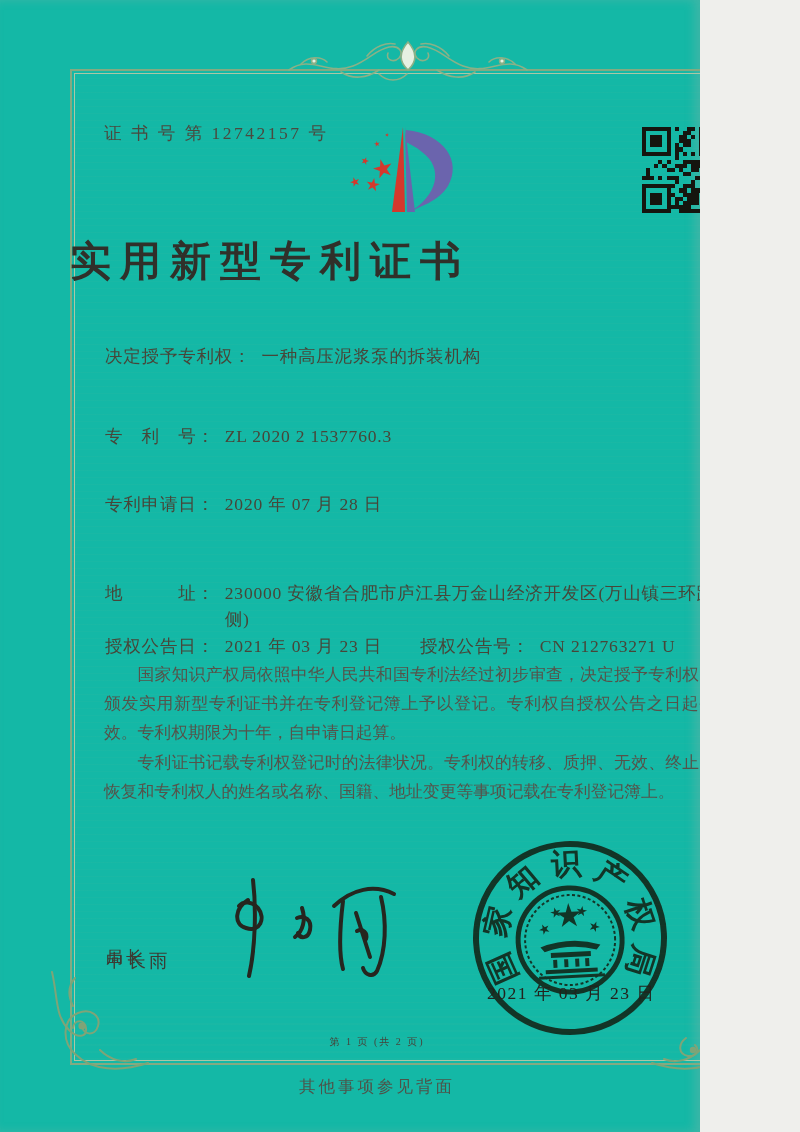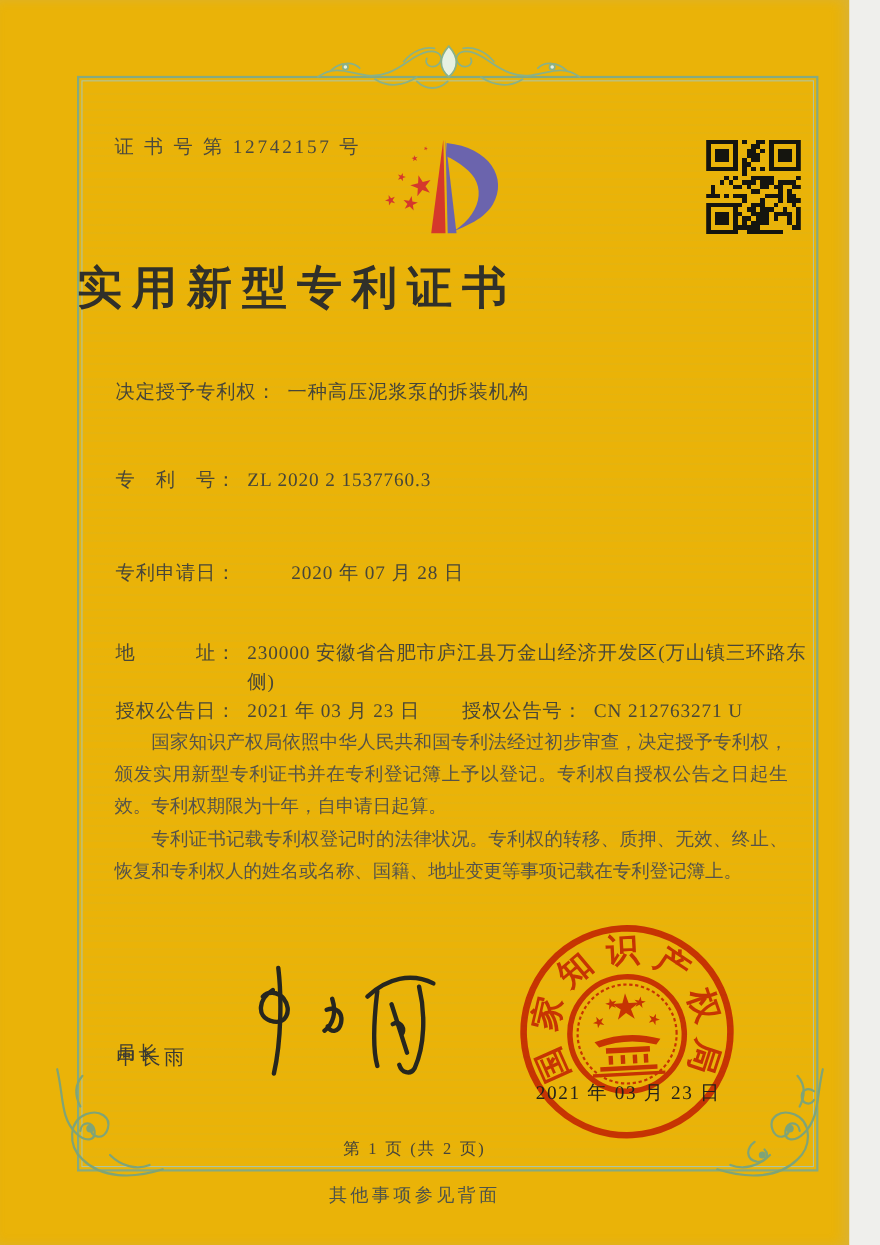--- a/index.html
+++ b/index.html
@@ -1,16 +1,16 @@
 <!DOCTYPE html>
 <html><head>
 <meta charset="utf-8">
 <style>
   html,body{margin:0;padding:0;background:#efefec;}
-  .page{position:relative;width:772px;height:1132px;background:#eab308;overflow:hidden;
+  .page{position:relative;width:700px;height:1132px;background:#14b8a6;overflow:hidden;
         font-family:"Liberation Serif","DejaVu Serif",serif;color:#3f3e36;
         box-shadow:inset -6px 0 10px rgba(180,180,170,.25);}
   
   .frame{position:absolute;left:70px;top:69px;width:670px;height:992px;
          border:2px solid #84aa81;
          background:repeating-linear-gradient(180deg, rgba(140,185,140,.045) 0 1.5px, transparent 1.5px 7px);}
   .frame::after{content:"";position:absolute;inset:2px;border:1px solid #adc6a4;}
   .top-ornament{position:absolute;left:283px;top:34px;width:250px;height:64px;z-index:2;}
   .flourish{position:absolute;width:134px;height:134px;z-index:2;}
   .flourish.right{left:630px;top:958px;}
@@ -18,36 +18,36 @@
   .certnum{position:absolute;left:104px;top:121px;font-size:17.5px;letter-spacing:2.5px;color:#4a493f;}
   .logo{position:absolute;left:340px;top:112px;width:125px;height:110px;}
   .qr{position:absolute;left:642px;top:127px;width:86px;height:86px;}
   .title{position:absolute;left:70px;top:234px;width:664px;text-align:left;
          font-size:41px;font-weight:600;letter-spacing:9px;color:#30302a;}
   .row{position:absolute;left:105px;display:flex;font-size:17.5px;line-height:25px;
        color:#474639;letter-spacing:.8px;}
   .row .lab{white-space:pre;flex:none;}
   .row .val{margin-left:10px;}
   #row-name{top:344px;}  #row-inventor{top:392px;} #row-patno{top:424px;}
-  #row-filing{top:508px;gap:40px;} #row-patentee{top:537px;} #row-address{top:581px;}
+  #row-filing{top:492px;} #row-patentee{top:537px;} #row-address{top:581px;}
   #row-address .val{width:524px;line-height:25.5px;}
   #row-grantdate{top:634px;} 
   #row-grantno{top:634px;left:420px;}
   .paras{position:absolute;left:104px;top:660px;width:612px;font-size:16.8px;
          line-height:29.2px;text-align:justify;color:#55534a;}
   .paras p{margin:0;text-indent:2em;}
   .commissioner-title{position:absolute;left:106px;top:946px;font-size:17px;letter-spacing:3px;color:#3c3b33;text-align:center;}
   .commissioner-name{position:absolute;left:106px;top:948px;font-size:18.5px;letter-spacing:3px;color:#3c3b33;}
   .sig{position:absolute;left:206px;top:870px;width:210px;height:118px;z-index:3;}
   .seal{position:absolute;left:466px;top:834px;width:208px;height:208px;
         mix-blend-mode:multiply;opacity:.92;transform:rotate(-3deg);z-index:2;}
   .seal-date{position:absolute;left:487px;top:981px;font-size:17.5px;letter-spacing:1.5px;
              color:#23221c;z-index:4;}
   .page-indicator{position:absolute;left:70px;top:1035px;width:614px;text-align:center;
-                  font-size:15px;letter-spacing:2px;color:#45443b;}
+                  font-size:10px;letter-spacing:2px;color:#45443b;}
   .back-note{position:absolute;left:70px;top:1076px;width:614px;text-align:center;
              font-size:16.5px;letter-spacing:3px;color:#4e5349;}
   svg text.sealchar{font-family:"Liberation Sans","DejaVu Sans",sans-serif;font-weight:bold;}
 </style>
 </head>
 <body>
 
 <div class="page">
 
   <div class="frame"></div>

